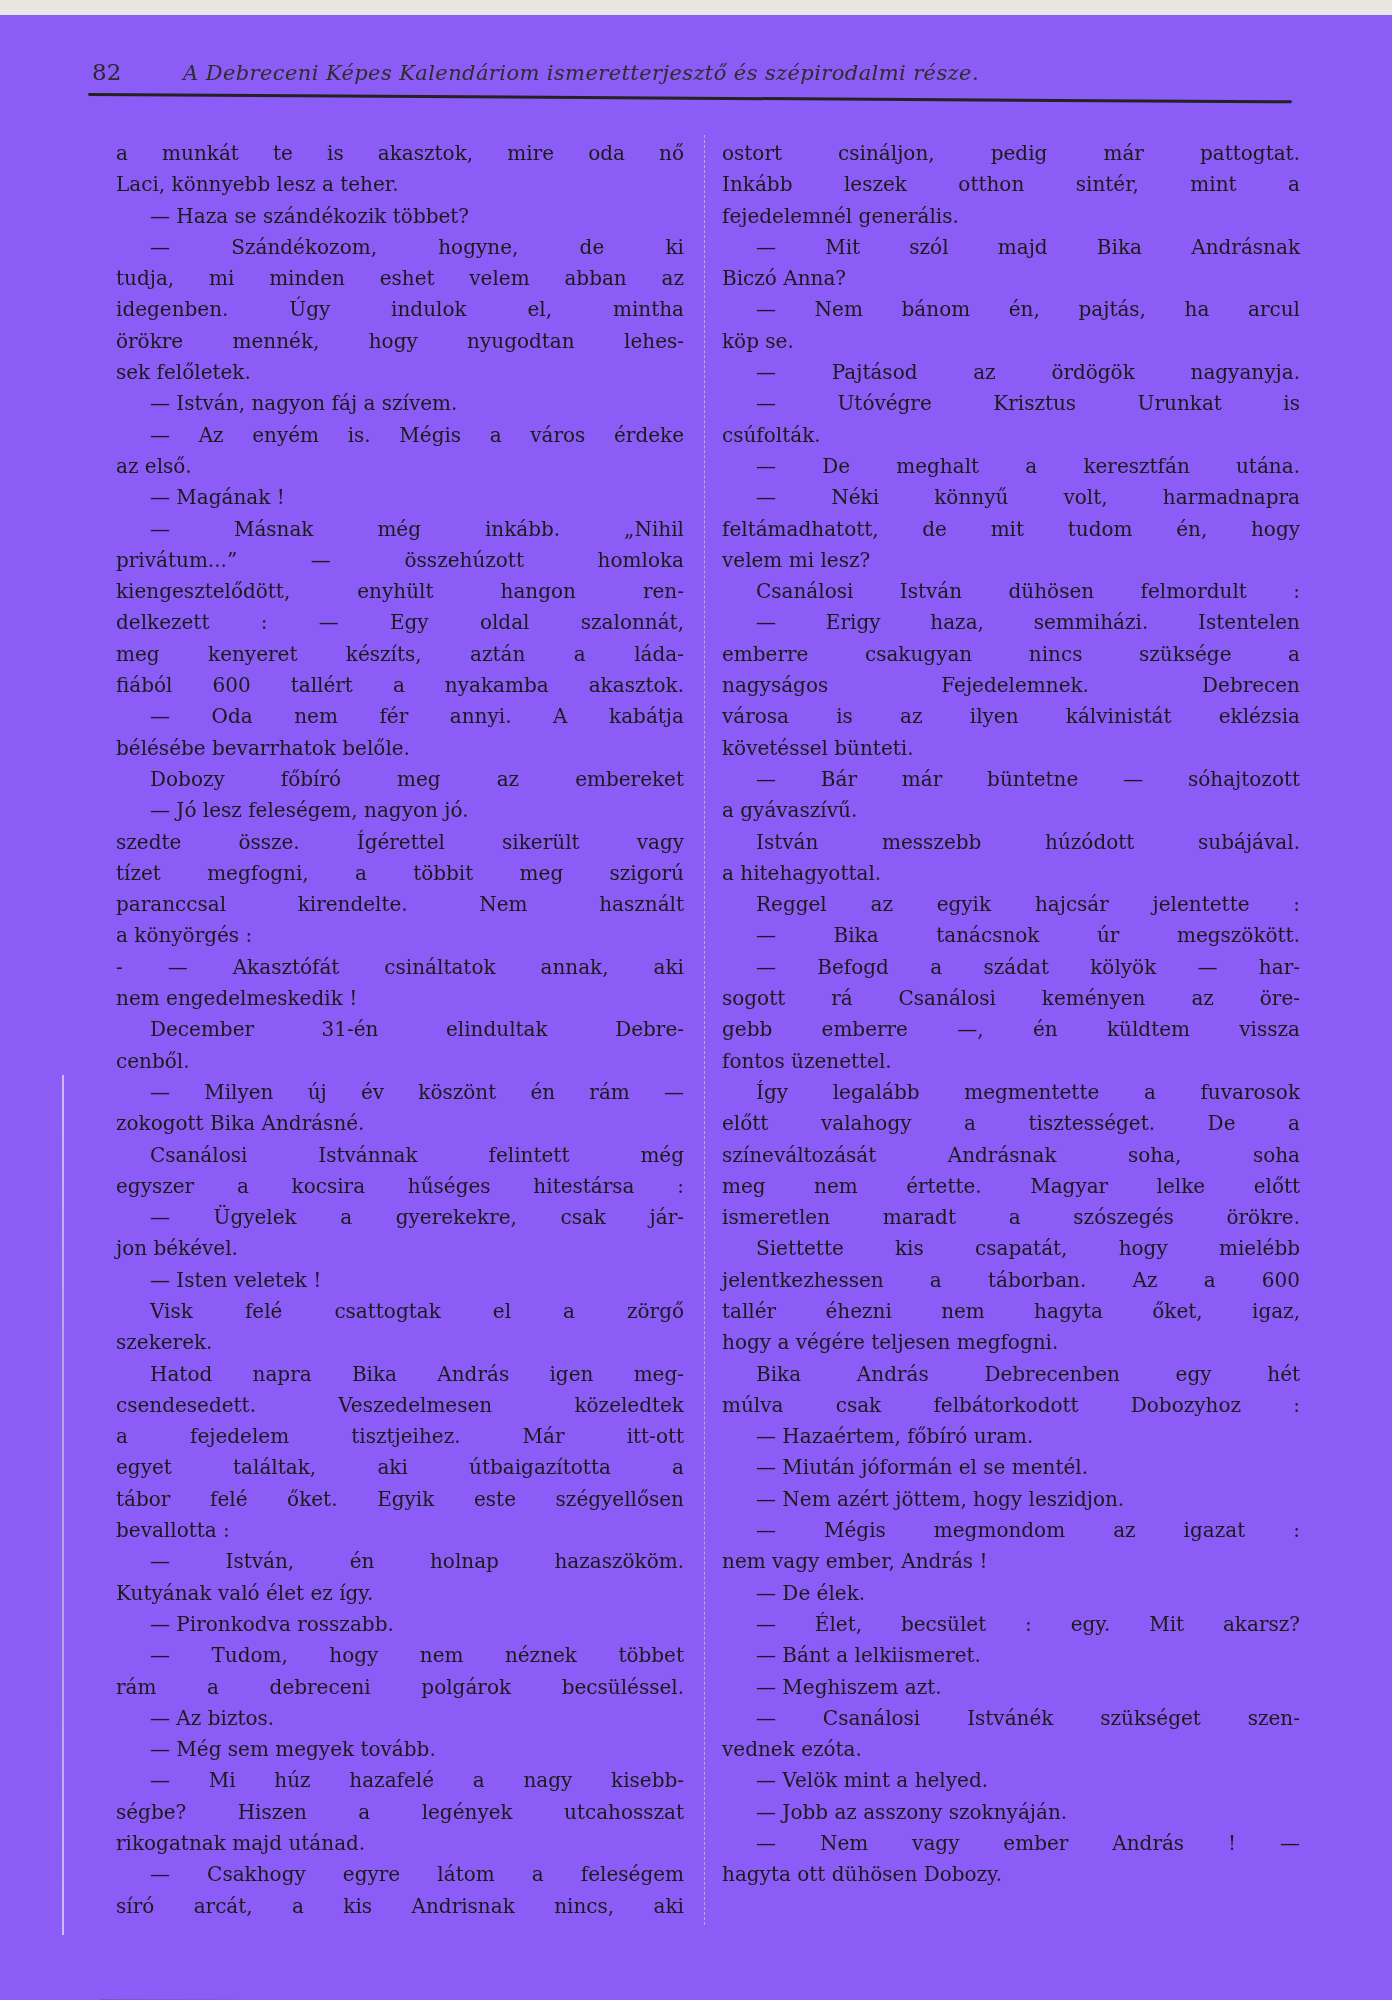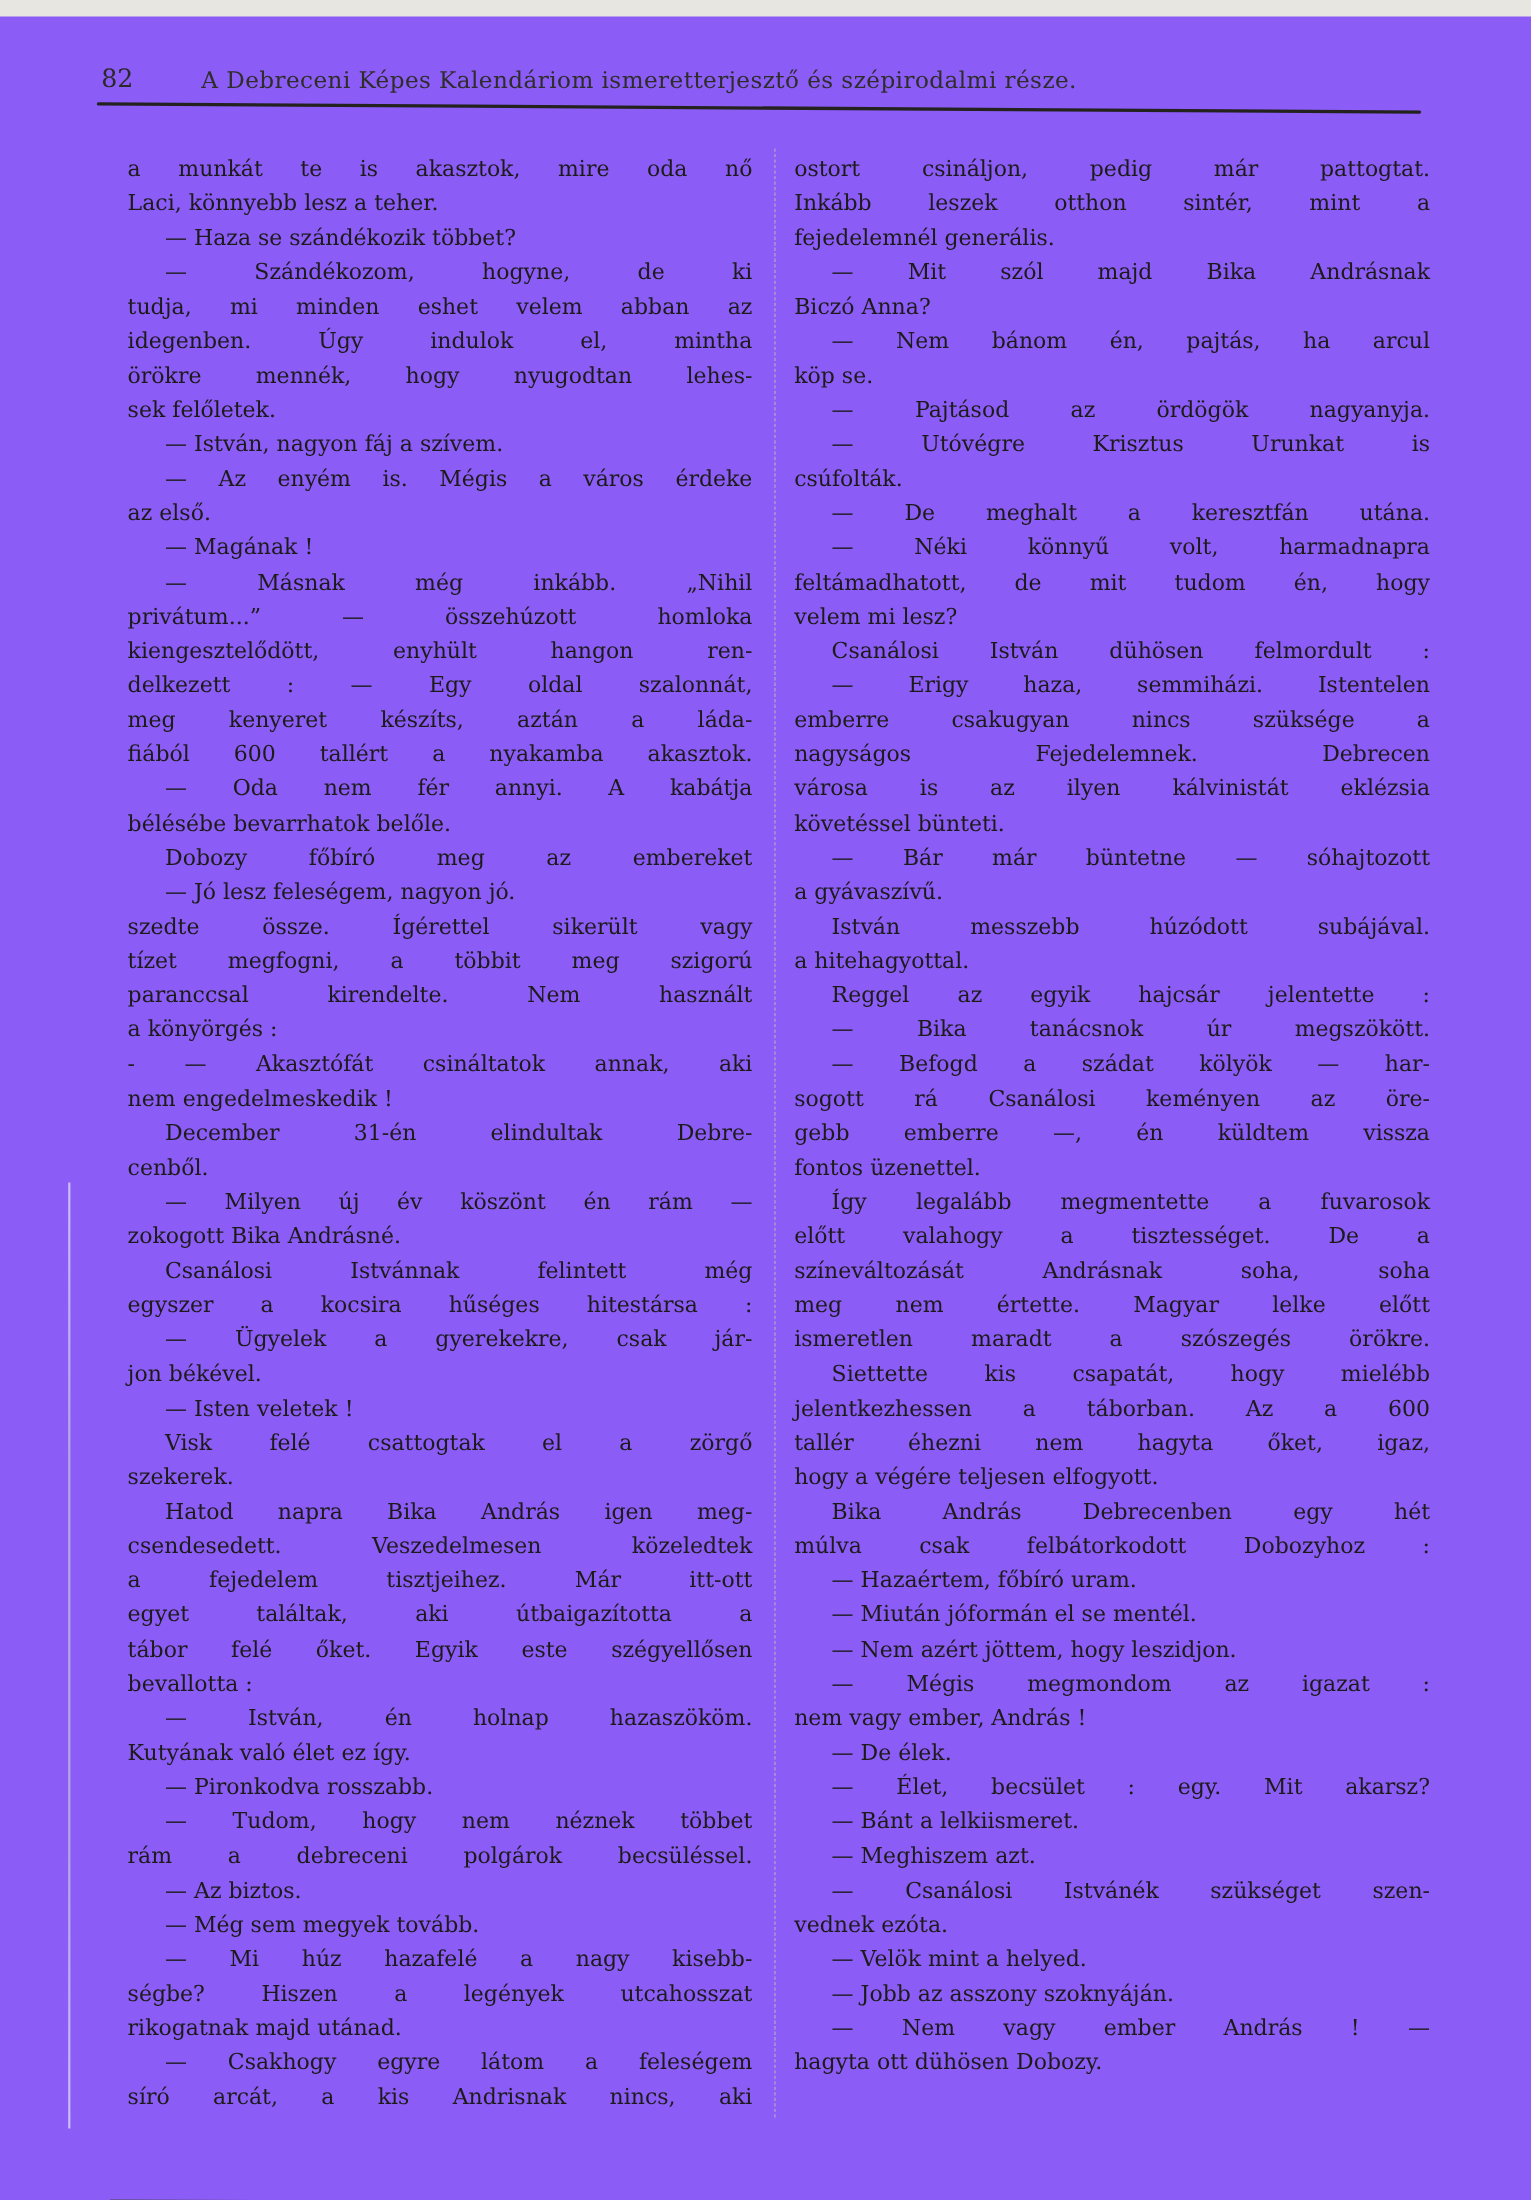--- a/index.html
+++ b/index.html
@@ -13,21 +13,21 @@
     overflow:hidden;
   }
   
   .pagenum{
     position:absolute;left:92px;top:44px;
     font-size:23px;color:#2a2927;
   }
   .running-title{
     position:absolute;left:183px;top:46px;
     width:760px;
-    font-size:21px;letter-spacing:.4px;
+    font-size:21px;font-style:italic;letter-spacing:.4px;
     color:#2e2d2a;white-space:nowrap;
   }
   .header-rule{
     position:absolute;left:88px;top:78px;
     width:1204px;height:3px;background:#23221f;
     transform:rotate(0.35deg);transform-origin:left center;
     border-radius:2px;
   }
   
   .col{position:absolute;top:123px;}
@@ -166,21 +166,21 @@
       <div class="line j">gebb emberre —, én küldtem vissza</div>
       <div class="line">fontos üzenettel.</div>
       <div class="line i j">Így legalább megmentette a fuvarosok</div>
       <div class="line j">előtt valahogy a tisztességet. De a</div>
       <div class="line j">színeváltozását Andrásnak soha, soha</div>
       <div class="line j">meg nem értette. Magyar lelke előtt</div>
       <div class="line j">ismeretlen maradt a szószegés örökre.</div>
       <div class="line i j">Siettette kis csapatát, hogy mielébb</div>
       <div class="line j">jelentkezhessen a táborban. Az a 600</div>
       <div class="line j">tallér éhezni nem hagyta őket, igaz,</div>
-      <div class="line">hogy a végére teljesen elfogyott.</div>
+      <div class="line">hogy a végére teljesen megfogni.</div>
       <div class="line i j">Bika András Debrecenben egy hét</div>
       <div class="line j">múlva csak felbátorkodott Dobozyhoz :</div>
       <div class="line i">— Hazaértem, főbíró uram.</div>
       <div class="line i">— Miután jóformán el se mentél.</div>
       <div class="line i">— Nem azért jöttem, hogy leszidjon.</div>
       <div class="line i j">— Mégis megmondom az igazat :</div>
       <div class="line">nem vagy ember, András !</div>
       <div class="line i">— De élek.</div>
       <div class="line i j">— Élet, becsület : egy. Mit akarsz?</div>
       <div class="line i">— Bánt a lelkiismeret.</div>

